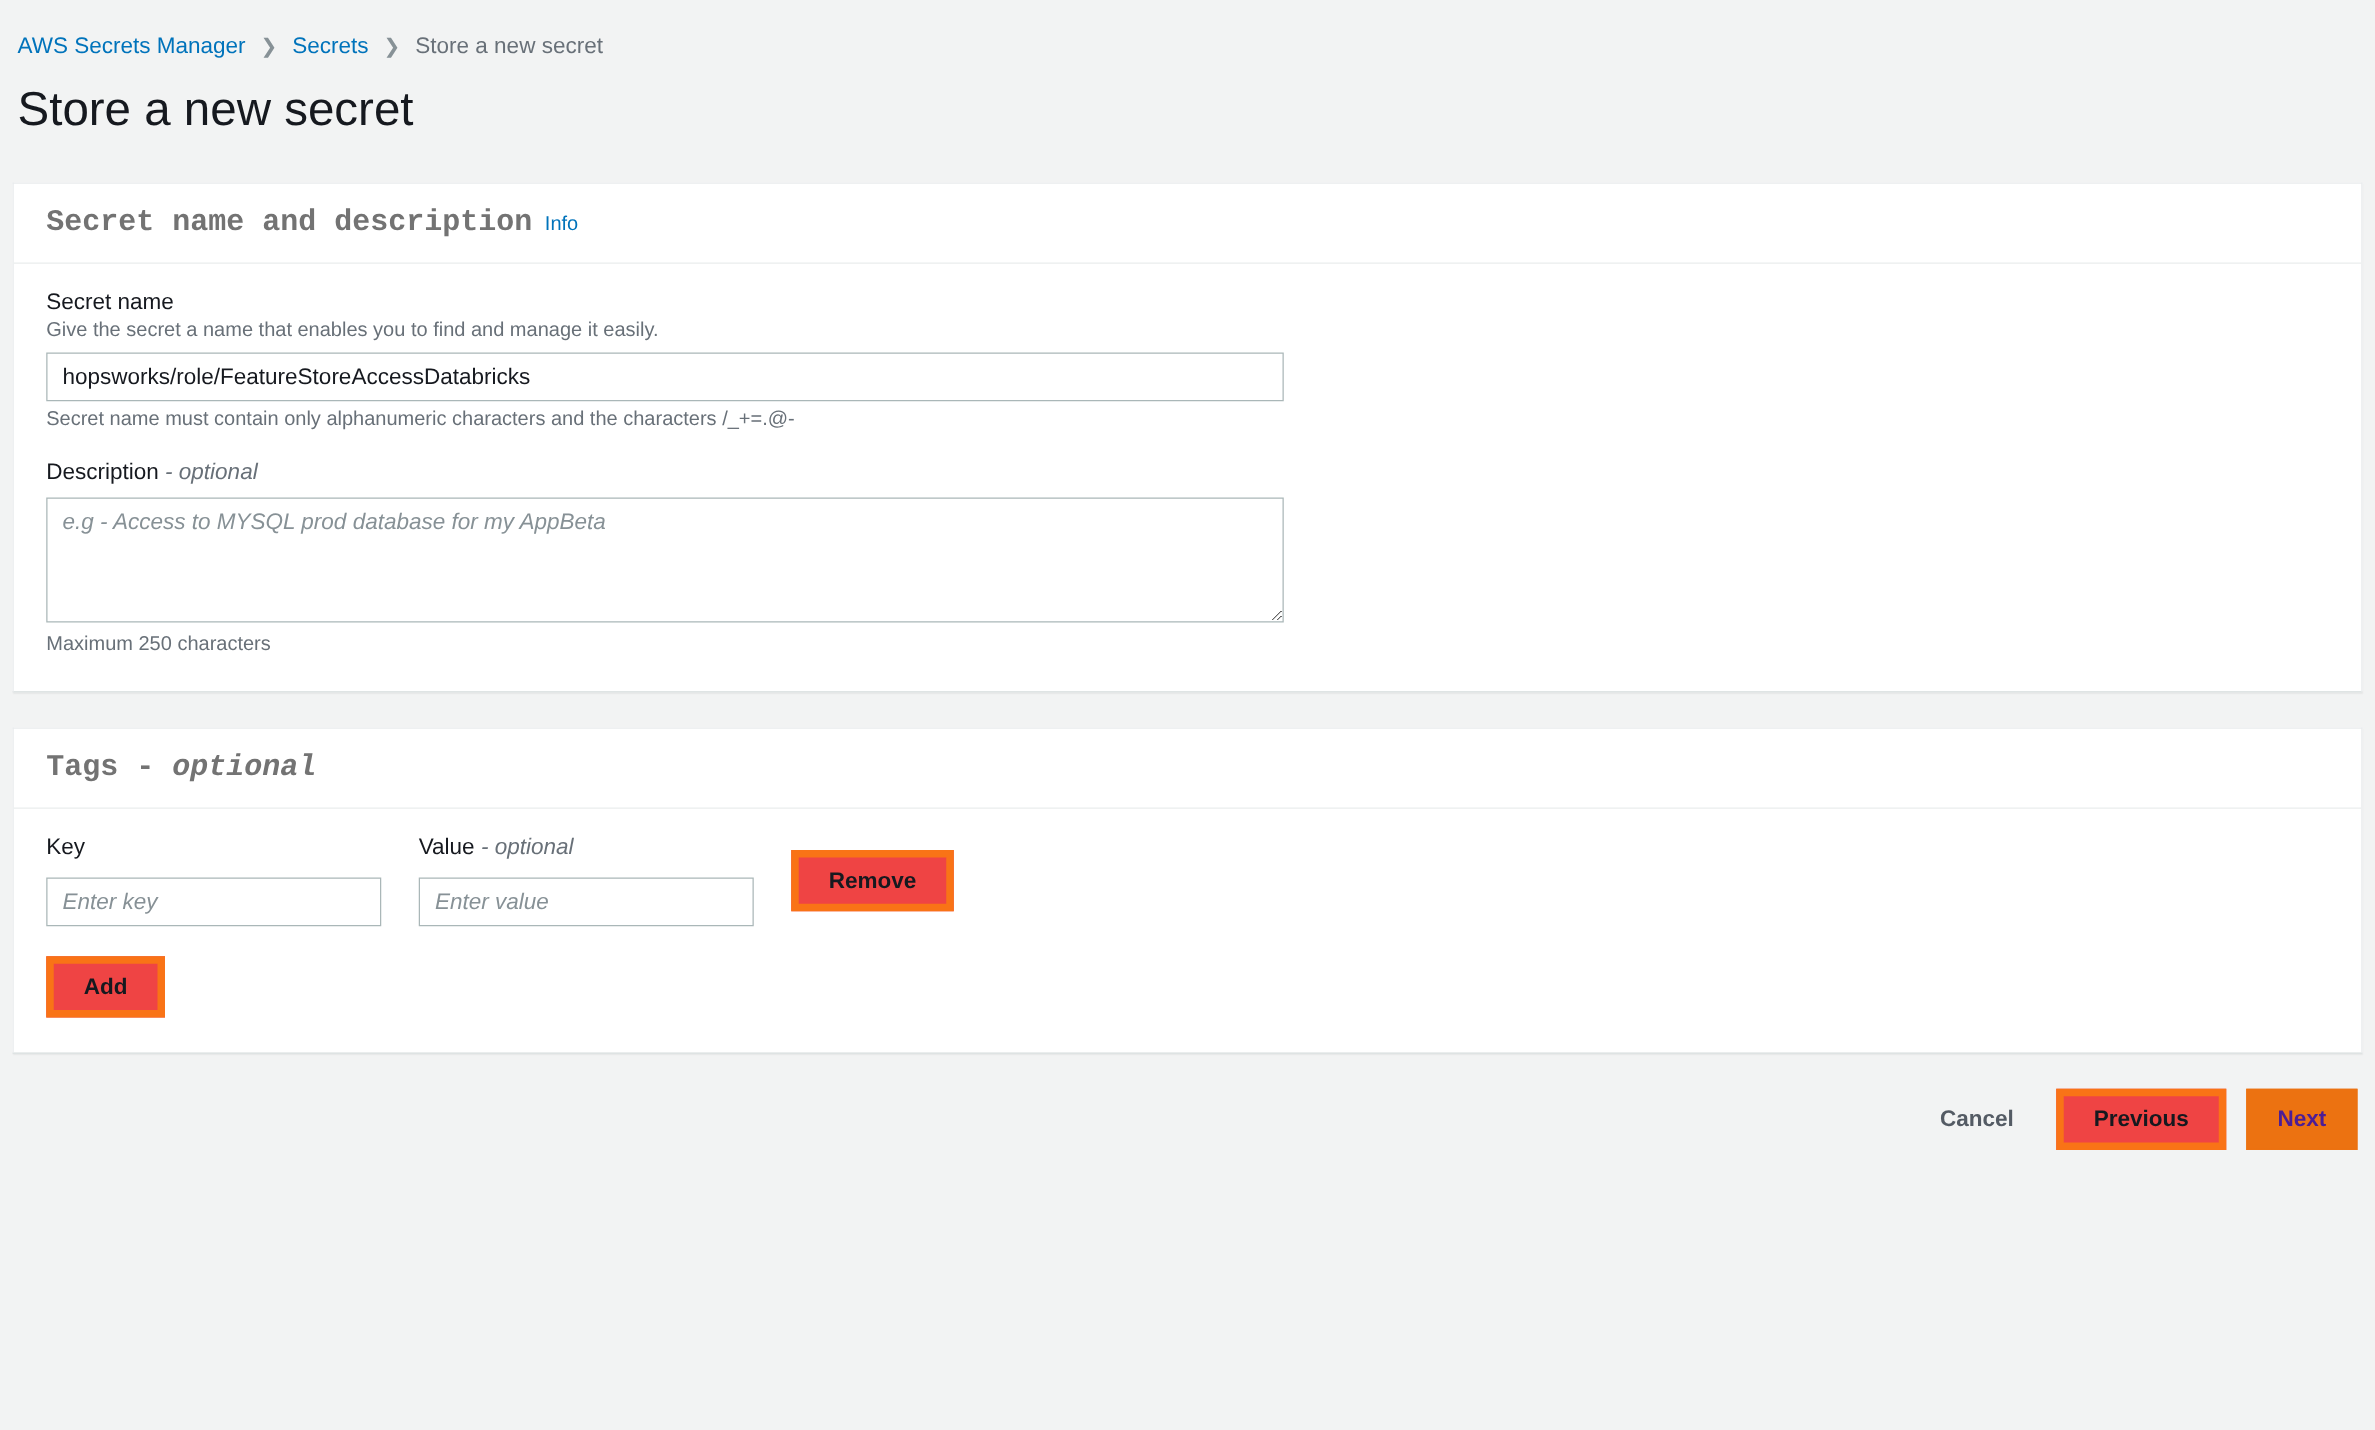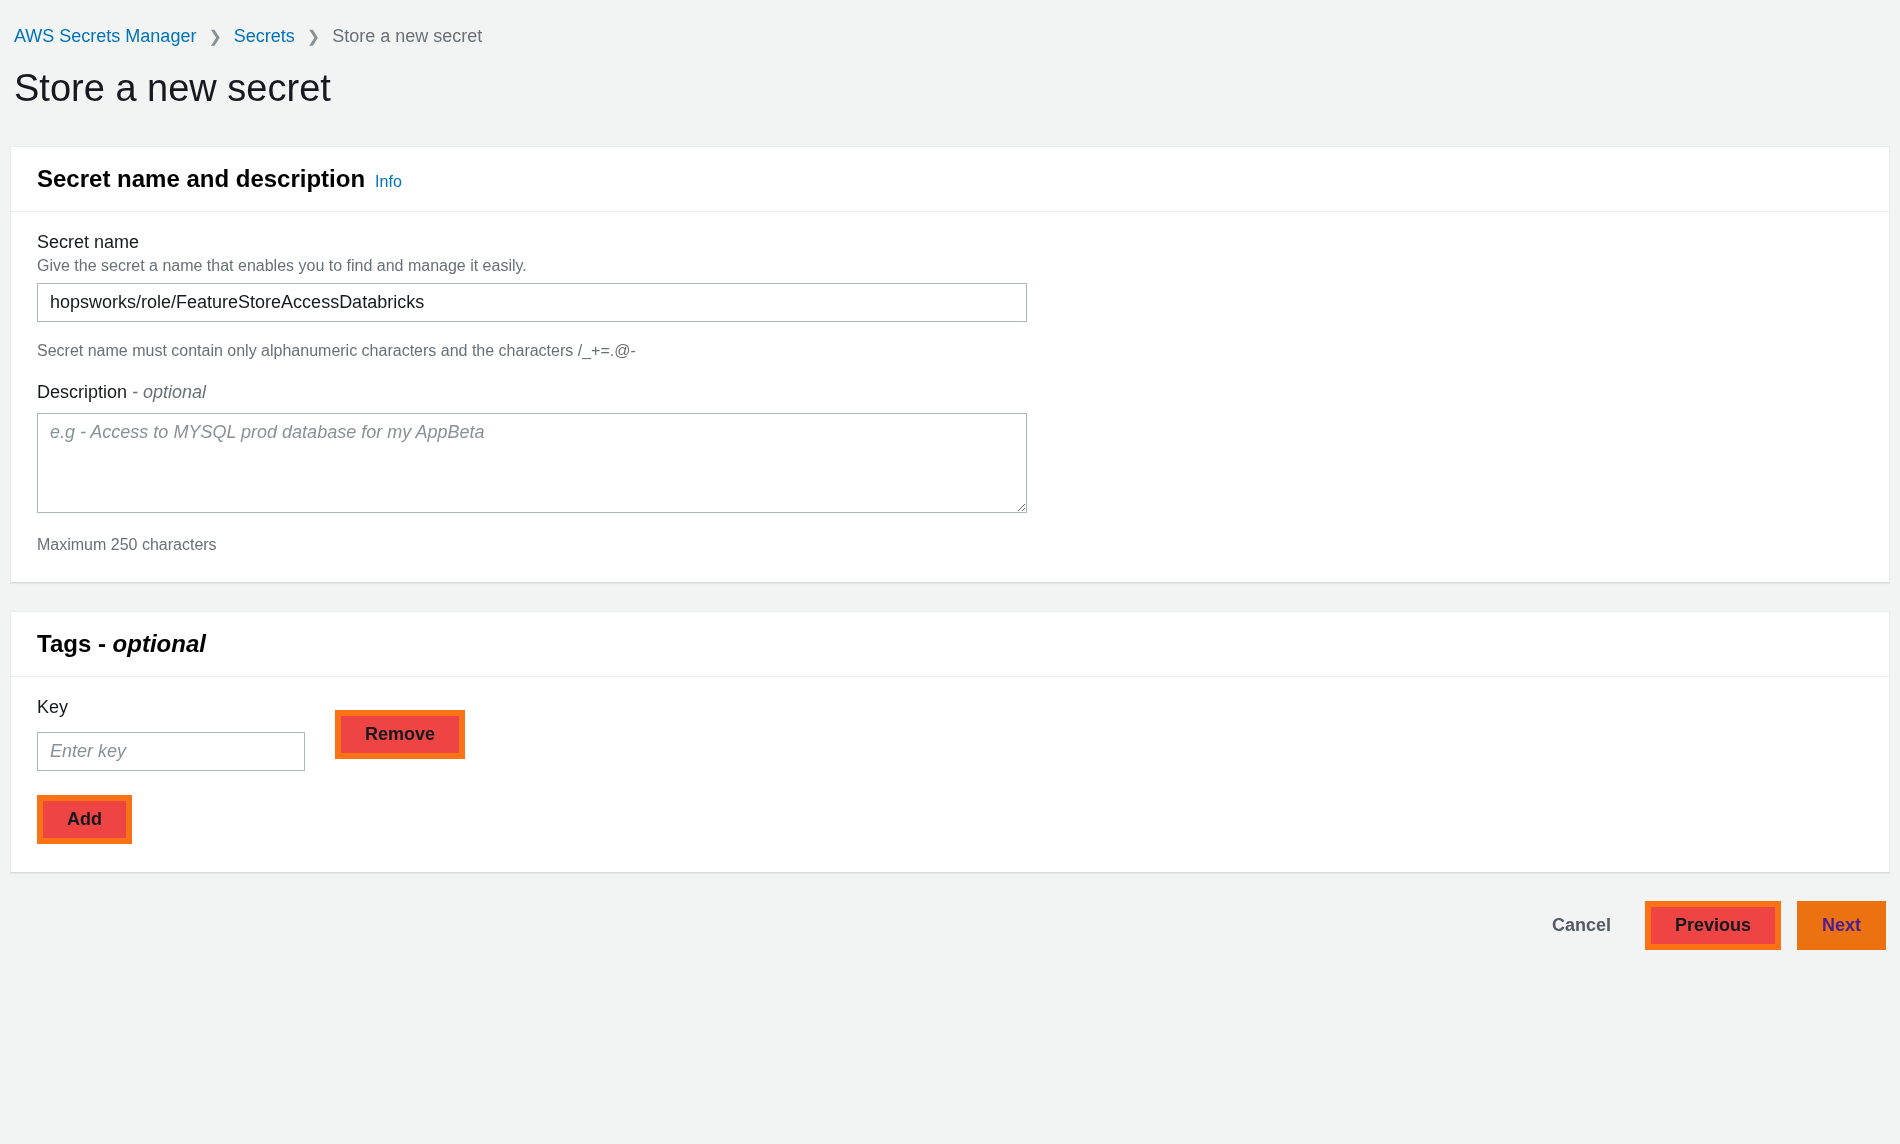--- a/index.html
+++ b/index.html
@@ -38,30 +38,31 @@
     .panel-header {
       padding: 18px 26px;
       border-bottom: 1px solid #eaeded;
       display: flex;
       align-items: baseline;
       gap: 10px;
     }
     .panel-header h2 {
       font-size: 24px;
       font-weight: 700;
-      color: #000000;
+      color: #737373;
+      font-family: Liberation Mono, monospace;
     }
     .panel-header .info-link { color: #0073bb; font-size: 16px; font-weight: 400; }
     .panel-header .optional-big { font-style: italic; font-weight: 700; font-size: 24px; }
     .panel-body { padding: 20px 26px 28px 26px; }
     .field { margin-bottom: 22px; }
     .field-label { font-size: 18px; color: #16191f; margin-bottom: 4px; }
     .field-label .opt { color: #687078; font-style: italic; }
     .helper { color: #687078; font-size: 16px; margin-bottom: 8px; }
-    .helper-below { color: #687078; font-size: 16px; margin-top: 20px; }
+    .helper-below { color: #687078; font-size: 16px; margin-top: 6px; }
     input[type="text"], textarea {
       width: 100%;
       border: 1px solid #aab7b8;
       padding: 8px 12px;
       font-size: 18px;
       color: #16191f;
       font-family: inherit;
     }
     input[type="text"]::placeholder, textarea::placeholder {
       color: #879196;
@@ -154,20 +155,27 @@
       <span class="optional-big">optional</span>
     </h2>
   </div>
   <div class="panel-body">
     <div class="tags-row">
       <div class="tags-col">
         <div class="field-label">Key</div>
         <input type="text" placeholder="Enter key" style="">
       </div>
       <div class="tags-col">
+        <div class="field-label">
+          <span>Value</span>
+          <span class="opt">- optional</span>
+        </div>
+        <input type="text" placeholder="Enter value" style="">
+      </div>
+      <div class="tags-col">
         <button class="btn">Remove</button>
       </div>
     </div>
     <button class="btn">Add</button>
   </div>
 </section>
 
 <div class="footer-actions">
   <button class="btn-link">Cancel</button>
   <button class="btn">Previous</button>

